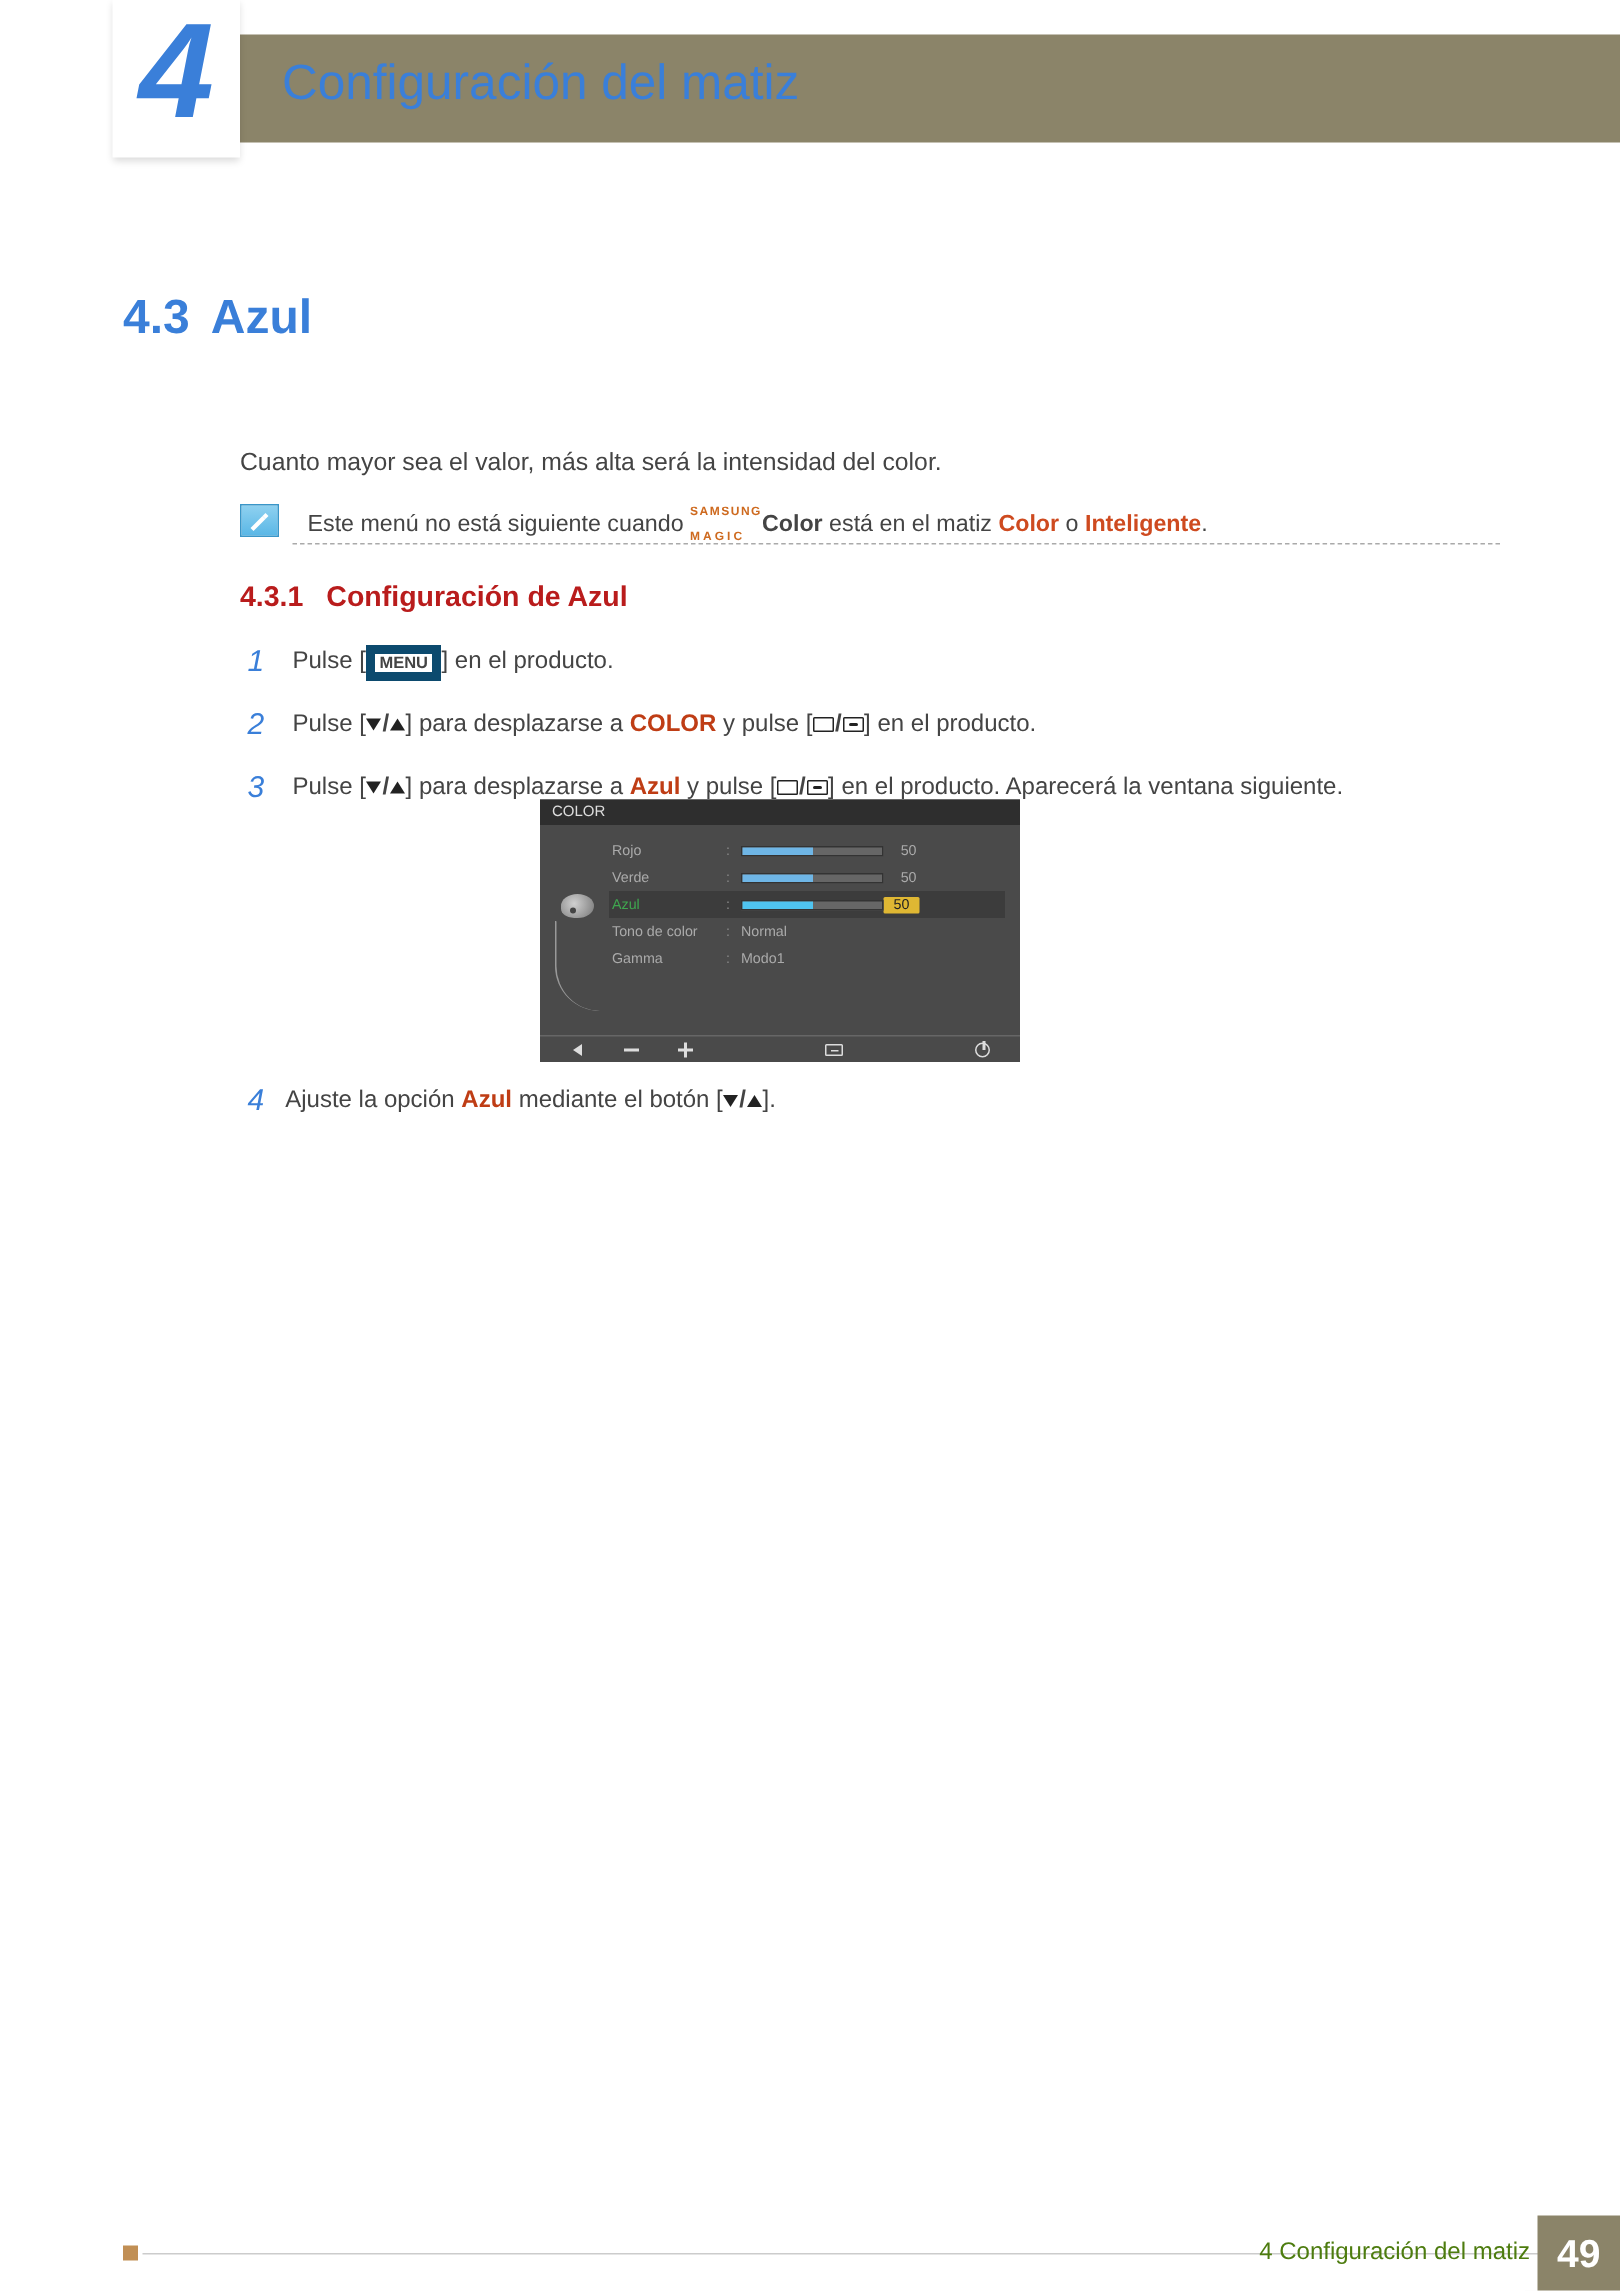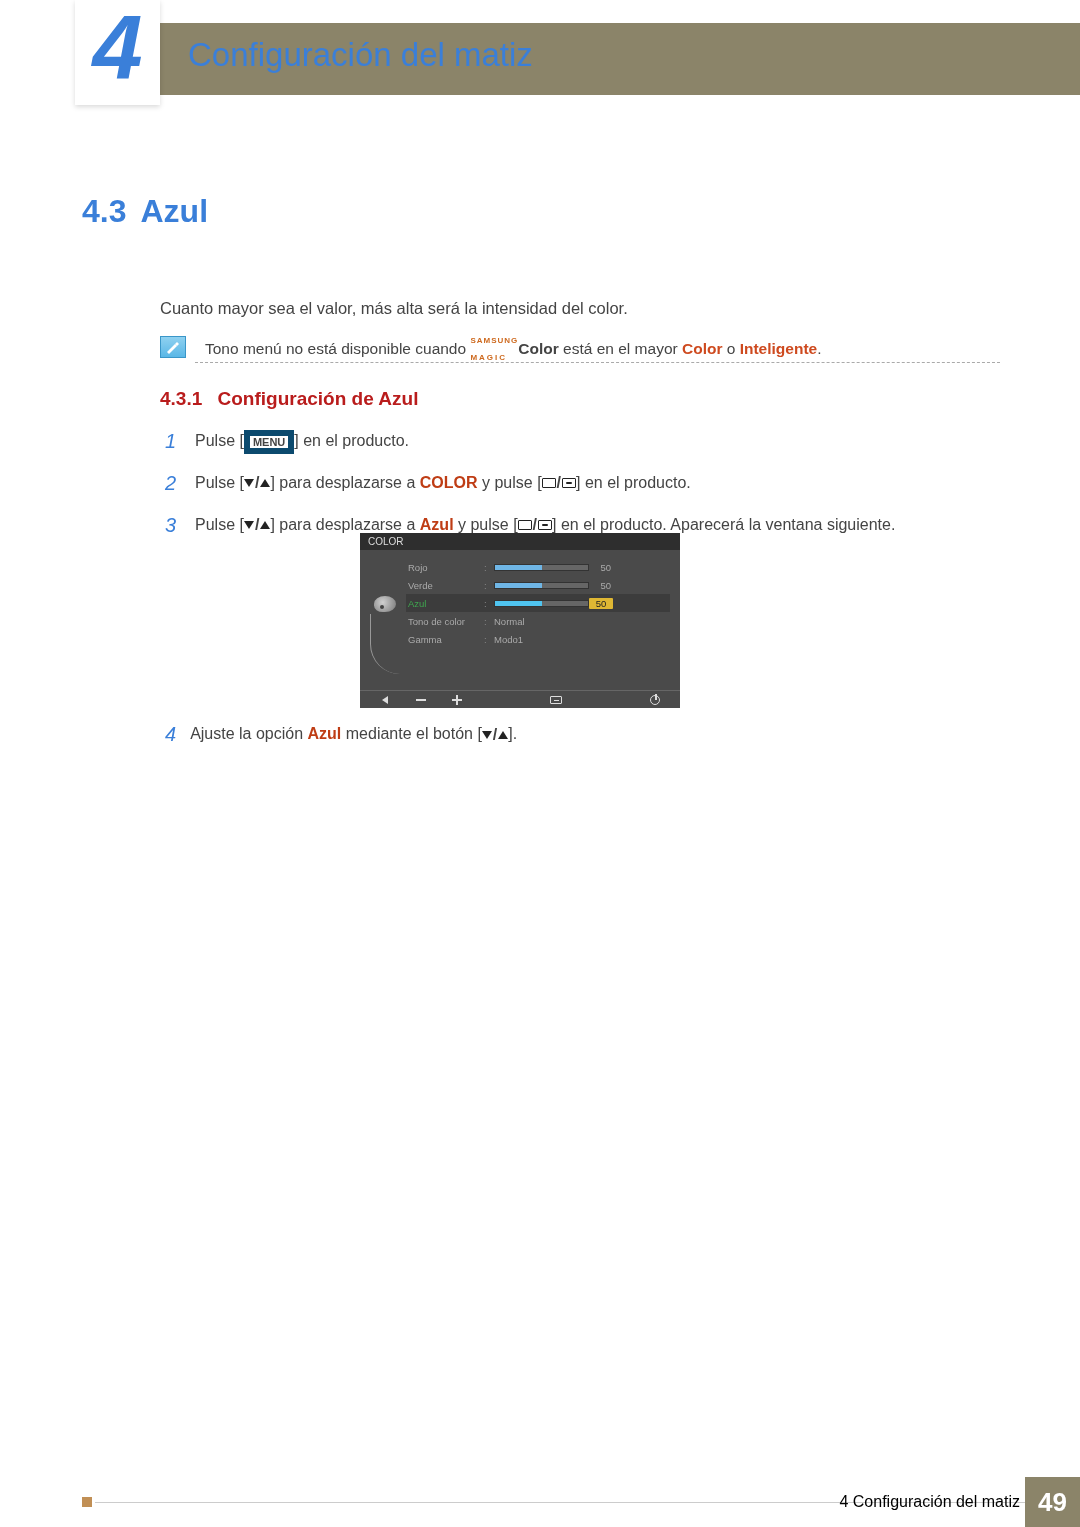--- a/index.html
+++ b/index.html
@@ -298,21 +298,21 @@
     right: 0;
     bottom: 24px;
     height: 1px;
     background: #ccc;
   }
   .footer-chapter {
     position: absolute;
     right: 60px;
     bottom: 16px;
     font-size: 16px;
-    color: #000000;
+    color: #4d7c0f;
   }
   .footer-pagebox {
     position:absolute;
     right: 0;
     bottom: 0;
     width: 55px;
     height: 50px;
     background: #8b8469;
     color: #fff;
     font-size: 26px;
@@ -340,21 +340,21 @@
 
   <div class="body-text p2">Cuanto mayor sea el valor, más alta será la intensidad del color.</div>
 
   <div class="note-icon">
     <svg width="16" height="14" viewBox="0 0 16 14">
         <path d="M2 12 L10 4 L12 6 L4 14 Z" fill="#fff"></path>
         <path d="M10 4 L12 2 L14 4 L12 6 Z" fill="#fff"></path>
       </svg>
   </div>
   <div class="note-text">
-    <span>Tono menú no está disponible cuando </span><span style="display:inline-block;vertical-align:middle;line-height:0.7;"><span class="magic-samsung">SAMSUNG</span><br><span class="magic-magic">MAGIC</span></span><span class="magic-color">Color</span><span> está en el mayor </span><span class="orange">Color</span><span> o </span><span class="orange">Inteligente</span><span>.</span>
+    <span>Este menú no está siguiente cuando </span><span style="display:inline-block;vertical-align:middle;line-height:0.7;"><span class="magic-samsung">SAMSUNG</span><br><span class="magic-magic">MAGIC</span></span><span class="magic-color">Color</span><span> está en el matiz </span><span class="orange">Color</span><span> o </span><span class="orange">Inteligente</span><span>.</span>
   </div>
   <div class="note-underline"></div>
 
   <div class="subsection">
     <span class="subnum">4.3.1</span>
     <span>Configuración de Azul</span>
   </div>
 
   <div class="steps">
     <div class="step">

